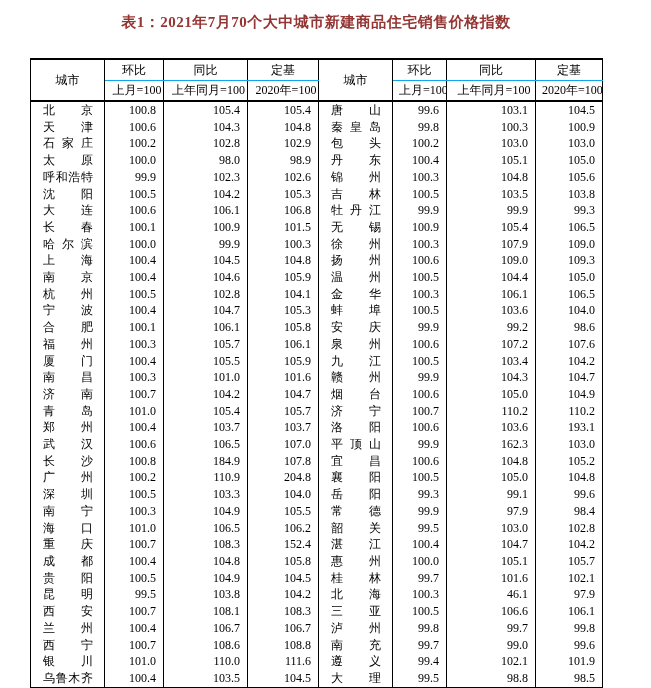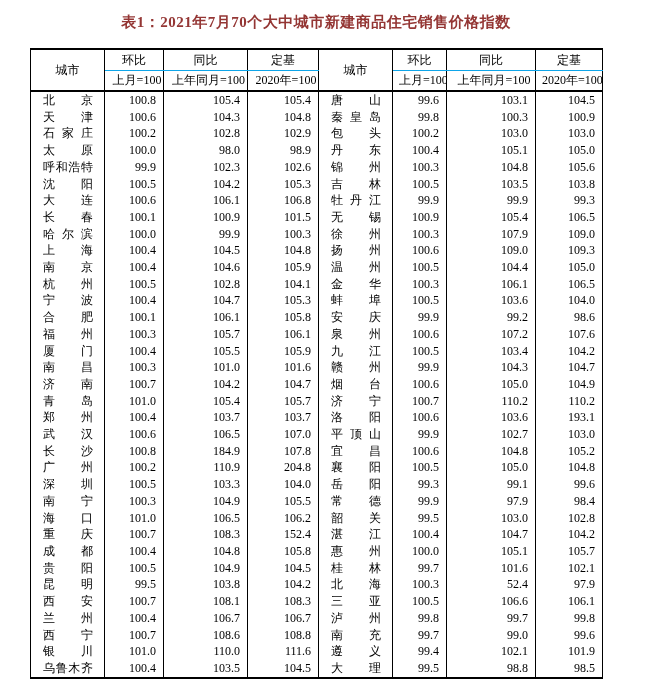--- a/index.html
+++ b/index.html
@@ -7,21 +7,21 @@
     width:651px;height:688px;background:#ffffff;overflow:hidden;
     font-family:"Liberation Serif","DejaVu Serif",serif;color:#000;
   }
   .page{width:572px;margin-left:30px;}
   .doc-title{
     margin-top:10px;height:24px;line-height:24px;
     text-align:center;font-weight:bold;font-size:15px;
     color:#943634;letter-spacing:0.5px;white-space:nowrap;
   }
   table.price-table{
-    border-collapse:collapse;table-layout:fixed;width:572px;margin-top:14px;
+    border-collapse:collapse;table-layout:fixed;width:572px;margin-top:24px;
     border-top:2px solid #000;border-bottom:2px solid #000;
     border-left:1px solid #000;border-right:1px solid #000;
   }
   td{border-right:1px solid #000;padding:0;font-size:12px;overflow:hidden;white-space:nowrap;}
   td:last-child{border-right:none;}
   thead td{text-align:center;vertical-align:middle;}
   thead tr.head-top td{height:20px;}
   thead tr.head-sub td{height:19px;padding-left:6px;}
   thead tr.head-top td.measure{border-bottom:1px solid #0ea5e9;}
   tbody tr:first-child td{border-top:2px solid #000;}
@@ -485,21 +485,21 @@
           <td class="num-cell">106.5</td>
           <td class="num-cell">107.0</td>
           <td>
             <div class="city">
               <span>平</span>
               <span>顶</span>
               <span>山</span>
             </div>
           </td>
           <td class="num-cell">99.9</td>
-          <td class="num-cell">102.7</td>
+          <td class="num-cell">162.3</td>
           <td class="num-cell">103.0</td>
         </tr>
         <tr>
           <td>
             <div class="city">
               <span>长</span>
               <span>沙</span>
             </div>
           </td>
           <td class="num-cell">100.8</td>
@@ -665,21 +665,21 @@
           <td class="num-cell">99.5</td>
           <td class="num-cell">103.8</td>
           <td class="num-cell">104.2</td>
           <td>
             <div class="city">
               <span>北</span>
               <span>海</span>
             </div>
           </td>
           <td class="num-cell">100.3</td>
-          <td class="num-cell">52.4</td>
+          <td class="num-cell">46.1</td>
           <td class="num-cell">97.9</td>
         </tr>
         <tr>
           <td>
             <div class="city">
               <span>西</span>
               <span>安</span>
             </div>
           </td>
           <td class="num-cell">100.7</td>

